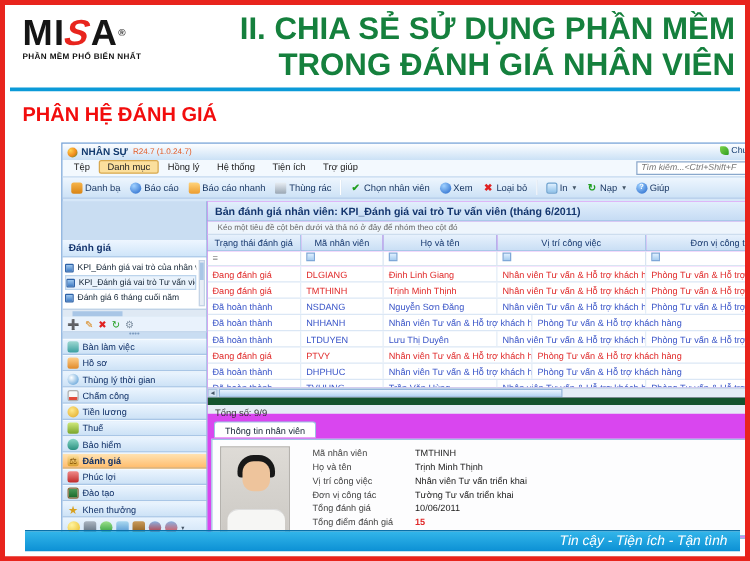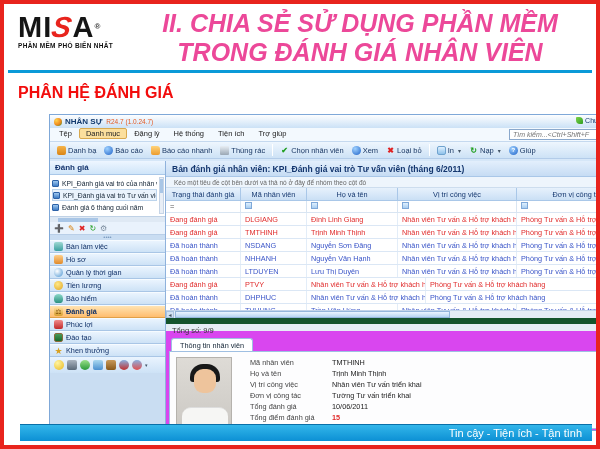--- a/index.html
+++ b/index.html
@@ -5,21 +5,21 @@
   html,body{margin:0;padding:0;background:#888;}
   *{box-sizing:border-box;font-family:"Liberation Sans",sans-serif;}
   .slide{position:relative;width:600px;height:449px;background:#fff;border:4px solid #e8241d;overflow:hidden;}
 
   
   .logo{position:absolute;top:9px;left:14px;width:112px;}
   .logo-brand{font-size:29px;font-weight:bold;color:#151515;letter-spacing:1px;line-height:28px;white-space:nowrap;}
   .logo-s{color:#e8241d;font-style:italic;display:inline-block;transform:skewX(-10deg);}
   .logo-reg{font-size:8px;vertical-align:top;color:#333;}
   .logo-tag{font-size:6.5px;font-weight:bold;color:#111;letter-spacing:.3px;margin-top:1px;white-space:nowrap;}
-  .hdr-title{position:absolute;left:128px;right:8px;top:5px;text-align:center;color:#ec4899;font-weight:bold;font-size:25px;line-height:29px;white-space:nowrap;font-style:italic;}
+  .hdr-title{position:absolute;left:128px;right:8px;top:5px;text-align:right;color:#15803d;font-weight:bold;font-size:25px;line-height:29px;white-space:nowrap;}
   .blue-line{position:absolute;top:66px;left:4px;right:4px;height:3px;background:#0b9ad8;}
   .section-title{position:absolute;top:80px;left:14px;font-size:16px;font-weight:bold;color:#f20d0d;}
 
   
   .window{position:absolute;top:110px;left:4px;width:592px;height:317px;border:1px solid #7fa8d8;background:#d6e7f8;overflow:hidden;margin-left:41px;}
   .titlebar{height:13px;background:linear-gradient(#fdfeff,#cbe1f6);display:flex;align-items:center;padding:0 4px;position:relative;}
   .app-dot{width:8px;height:8px;border-radius:50%;background:radial-gradient(circle at 30% 30%,#ffd24d,#f08a1d 55%,#2e8f2e);margin-right:3px;}
   .app-name{font-size:8px;font-weight:bold;color:#123a6e;}
   .app-ver{font-size:6.5px;color:#e35b25;margin-left:4px;}
   .switch{position:absolute;right:2px;top:2px;font-size:7px;color:#123a6e;display:flex;align-items:center;gap:2px;}
@@ -39,21 +39,21 @@
   .ic-check{color:#1f9e1f;font-weight:bold;}
   .ic-x{color:#e02222;font-weight:bold;}
   .ic-print{background:linear-gradient(#dff0ff,#8fc2ea);border:1px solid #6fa3cf;border-radius:2px;}
   .ic-refresh{color:#1f9e1f;font-weight:bold;}
   .ic-help{background:radial-gradient(circle at 35% 30%,#9fd1ff,#1e62c8);border-radius:50%;color:#fff;font-size:6px;font-weight:bold;}
   .dd::after{content:"▾";font-size:6px;color:#456;margin-left:2px;}
 
   .body{position:absolute;top:46px;bottom:0;left:0;right:0;display:flex;}
 
   
-  .sidebar{width:116px;border-right:1px solid #8fb2dc;background:#c9ddf2;display:flex;flex-direction:column;}
+  .sidebar{width:116px;border-right:1px solid #8fb2dc;background:#c9ddf2;display:flex;flex-direction:column;justify-content:flex-end;}
   .panel-title{height:14px;background:linear-gradient(#eef6ff,#cfe5f9);border-bottom:1px solid #a9c7e8;font-size:8px;font-weight:bold;color:#15356e;padding:2px 0 0 5px;}
   .tree{background:#fff;height:41px;position:relative;padding:2px 8px 0 2px;overflow:hidden;}
   .tree-item{height:12px;display:flex;align-items:center;gap:3px;font-size:6.8px;color:#123;white-space:nowrap;overflow:hidden;}
   .tree-item.sel{background:#eaf3fc;border:1px solid #bcd4ec;}
   .tree-ic{width:7px;height:7px;background:linear-gradient(#9ec8f0,#3f7cc4);border:1px solid #2d62a8;border-radius:1px;flex:none;}
   .tree-vscroll{position:absolute;right:1px;top:2px;bottom:2px;width:5px;background:#e8eef6;border:1px solid #c5d4e6;}
   .tree-vthumb{margin:1px auto;width:3px;height:14px;background:#a9c6e6;}
   .tree-hscroll{height:6px;background:#dfe9f4;border-top:1px solid #c0d2e6;position:relative;}
   .tree-hthumb{position:absolute;left:8px;top:1px;width:40px;height:4px;background:#a9c6e6;}
   .tree-tools{height:13px;background:#e9f2fc;border-bottom:1px solid #b9cfe8;display:flex;align-items:center;gap:4px;padding-left:4px;}
@@ -98,21 +98,21 @@
   .hair{position:absolute;top:6px;left:13px;width:30px;height:18px;background:#181818;border-radius:13px 13px 3px 3px;}
   .face{position:absolute;top:11px;left:17px;width:22px;height:24px;background:#eec49c;border-radius:9px;}
   .shirt{position:absolute;bottom:0;left:5px;width:46px;height:21px;background:#f6f6f4;border-radius:9px 9px 0 0;border-top:1px solid #ddd;}
   .fields{margin-left:18px;flex:1;}
   .frow{display:flex;height:11px;align-items:center;}
   .flabel{width:82px;font-size:7.3px;color:#444;white-space:nowrap;}
   .fvalue{font-size:7.3px;color:#222;white-space:nowrap;}
   .fvalue.red{color:#e02b2b;font-weight:bold;}
 
   
-  .footer{position:absolute;left:16px;right:4px;bottom:4px;height:17px;background:linear-gradient(#33b6ea,#0c90d4);border-top:1px solid #0a6fa8;color:#fff;font-size:11px;text-align:right;padding:2px 10px 0 0;}
+  .footer{position:absolute;left:16px;right:4px;bottom:4px;height:17px;background:linear-gradient(#33b6ea,#0c90d4);border-top:1px solid #0a6fa8;color:#fff;font-size:11px;text-align:right;padding:2px 10px 0 0;font-style:italic;}
 </style>
 </head>
 <body>
 
 <div class="slide">
 
   <div class="logo">
     <div class="logo-brand"><span>MI</span><span class="logo-s">S</span><span>A</span><span class="logo-reg">®</span></div>
     <div class="logo-tag">PHẦN MỀM PHỔ BIẾN NHẤT</div>
   </div>
@@ -131,21 +131,21 @@
       <span class="app-ver">R24.7 (1.0.24.7)</span>
       <span class="switch">
           <span class="leaf"></span>
           <span>Chuyển sang mà</span>
         </span>
     </div>
 
     <div class="menubar">
       <span class="menu-item">Tệp</span>
       <span class="menu-item active">Danh mục</span>
-      <span class="menu-item">Đặng lý</span>
+      <span class="menu-item">Hồng lý</span>
       <span class="menu-item">Hệ thống</span>
       <span class="menu-item">Tiện ích</span>
       <span class="menu-item">Trợ giúp</span>
       <input class="search" placeholder="Tìm kiếm...&lt;Ctrl+Shift+F" style="">
     </div>
 
     <div class="toolbar">
       <span class="tbtn">
           <span class="ticon ic-book"></span>
           <span>Danh bạ</span>
@@ -226,25 +226,33 @@
           <div class="nav-item">
               <span class="nico" style="background:linear-gradient(#9fd8d2,#3aa0a0);"></span>
               <span>Bàn làm việc</span>
             </div>
           <div class="nav-item">
               <span class="nico" style="background:linear-gradient(#ffcf8a,#e08a2a);"></span>
               <span>Hồ sơ</span>
             </div>
           <div class="nav-item">
               <span class="nico" style="background:radial-gradient(circle at 35% 35%,#fff,#7fb4e0 70%);border-radius:50%;"></span>
-              <span>Quản lý thời gian</span>
+              <span>Thùng lý thời gian</span>
+            </div>
+          <div class="nav-item">
+              <span class="nico" style="background:linear-gradient(#f7f7f7 60%,#e04a3a 60%);border:1px solid #b0b0b0;"></span>
+              <span>Chấm công</span>
             </div>
           <div class="nav-item">
               <span class="nico" style="background:radial-gradient(circle at 40% 35%,#ffe98a,#e0a520);border-radius:50%;"></span>
               <span>Tiền lương</span>
+            </div>
+          <div class="nav-item">
+              <span class="nico" style="background:linear-gradient(#cfe87a,#7aa52a);"></span>
+              <span>Thuế</span>
             </div>
           <div class="nav-item">
               <span class="nico" style="background:linear-gradient(#8ad8c8,#2a9080);border-radius:50% 50% 40% 40%;"></span>
               <span>Bảo hiểm</span>
             </div>
           <div class="nav-item active">
               <span class="nico" style="background:linear-gradient(#ffe0a0,#d8a030);">⚖</span>
               <span style="font-weight:bold;">Đánh giá</span>
             </div>
           <div class="nav-item">
@@ -312,21 +320,20 @@
           <div class="trow" data-state="done">
               <div class="cell c1">Đã hoàn thành</div>
               <div class="cell c2">NSDANG</div>
               <div class="cell c3">Nguyễn Sơn Đăng</div>
               <div class="cell c4">Nhân viên Tư vấn &amp; Hỗ trợ khách hàng</div>
               <div class="cell c5">Phòng Tư vấn &amp; Hỗ trợ khách hàng</div>
             </div>
           <div class="trow" data-state="done">
               <div class="cell c1">Đã hoàn thành</div>
               <div class="cell c2">NHHANH</div>
-              <div class="cell c3">Nguyễn Văn Hạnh</div>
               <div class="cell c4">Nhân viên Tư vấn &amp; Hỗ trợ khách hàng</div>
               <div class="cell c5">Phòng Tư vấn &amp; Hỗ trợ khách hàng</div>
             </div>
           <div class="trow" data-state="done">
               <div class="cell c1">Đã hoàn thành</div>
               <div class="cell c2">LTDUYEN</div>
               <div class="cell c3">Lưu Thị Duyên</div>
               <div class="cell c4">Nhân viên Tư vấn &amp; Hỗ trợ khách hàng</div>
               <div class="cell c5">Phòng Tư vấn &amp; Hỗ trợ khách hàng</div>
             </div>

